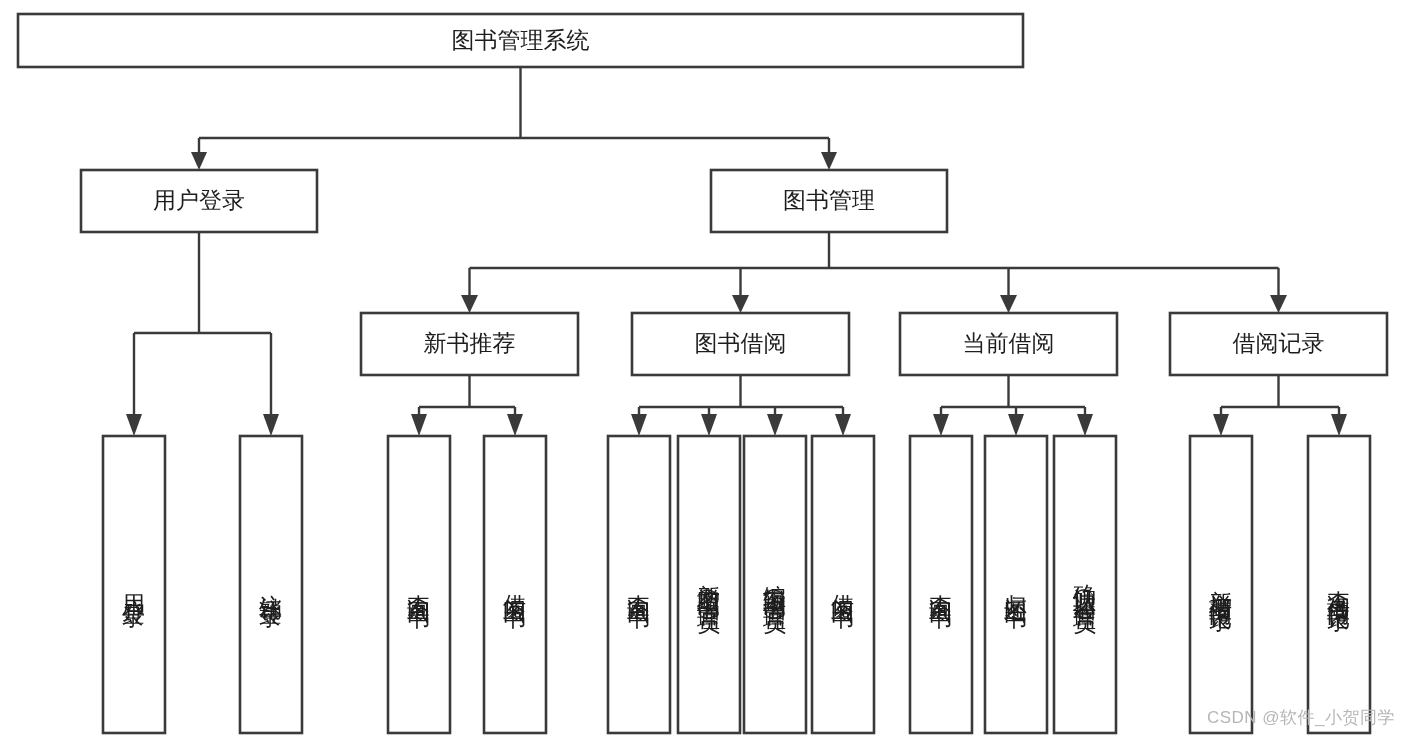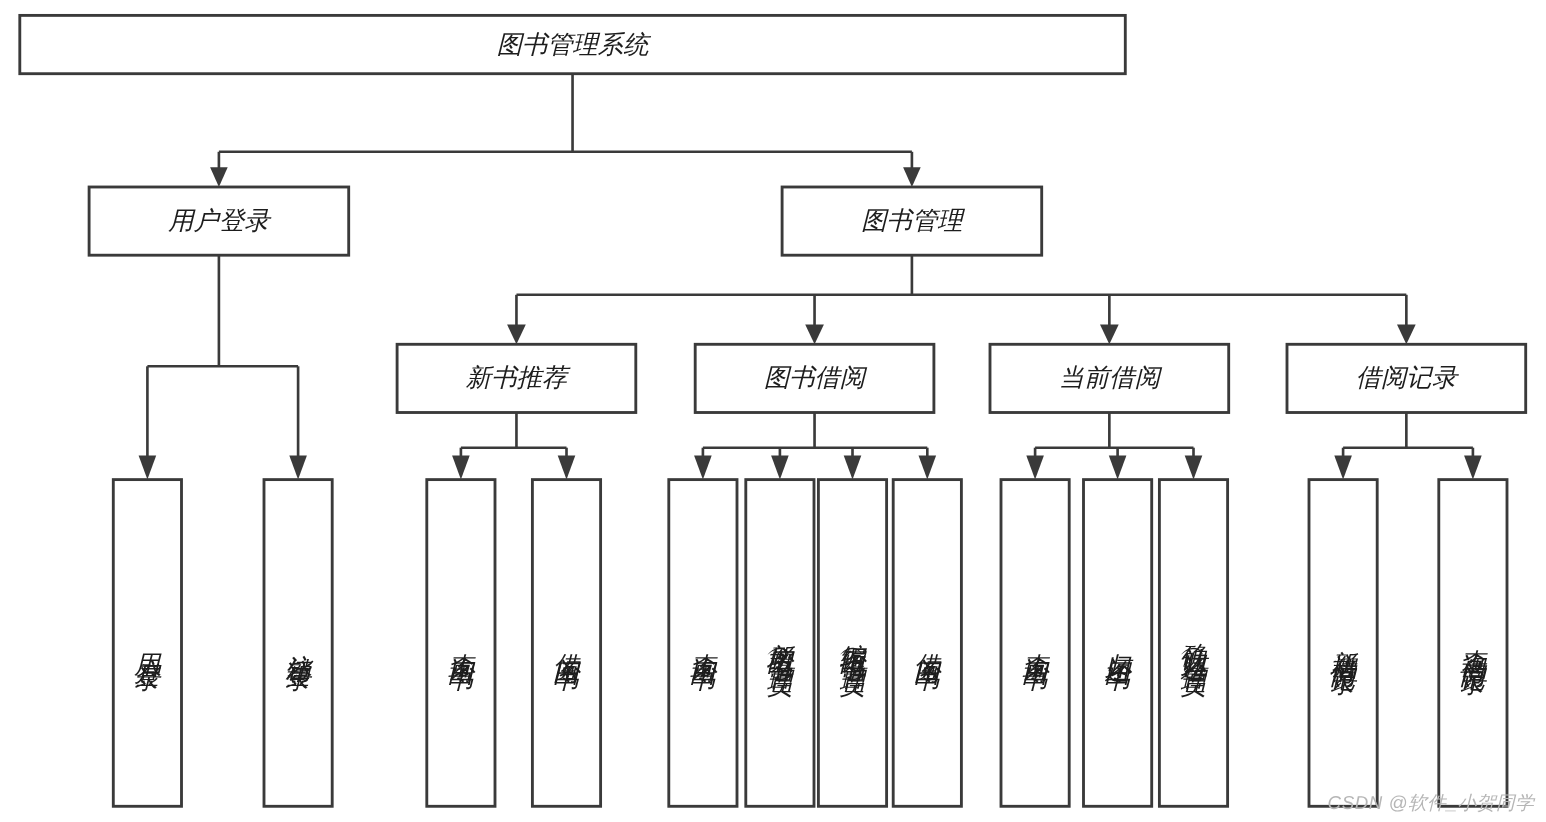--- a/index.html
+++ b/index.html
@@ -13,21 +13,20 @@
     position: relative;
     font-family: "Liberation Sans", "DejaVu Sans", sans-serif;
     overflow: hidden;
   }
   #diagram-root {
     position: absolute;
     left: 0;
     top: 0;
     width: 1405px;
     height: 747px;
-    font-style: italic;
   }
   svg.flow {
     display: block;
     width: 1405px;
     height: 747px;
   }
   .node-rect {
     fill: #ffffff;
     stroke: #3a3a3a;
     stroke-width: 2.6;
@@ -56,21 +55,21 @@
     fill: none;
     stroke-linecap: butt;
   }
   .arrow-head {
     fill: #3a3a3a;
     stroke: none;
   }
   .watermark {
     position: absolute;
     right: 10px;
-    bottom: 6px;
+    bottom: 18px;
     font-family: "Liberation Sans", "DejaVu Sans", sans-serif;
     font-size: 17px;
     color: #b6b6b6;
     letter-spacing: 0.5px;
     white-space: nowrap;
     pointer-events: none;
   }
 </style>
 </head>
 <body>

